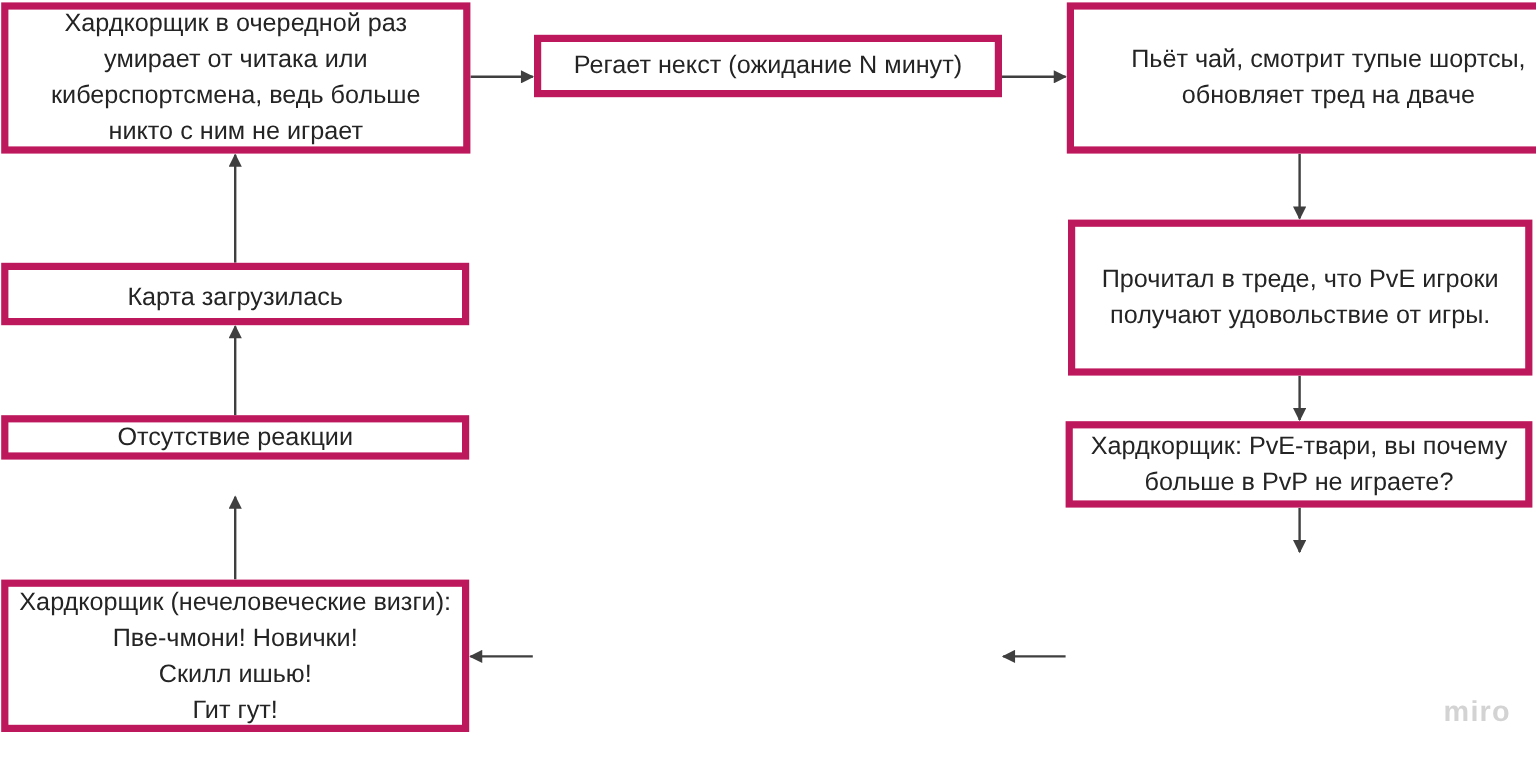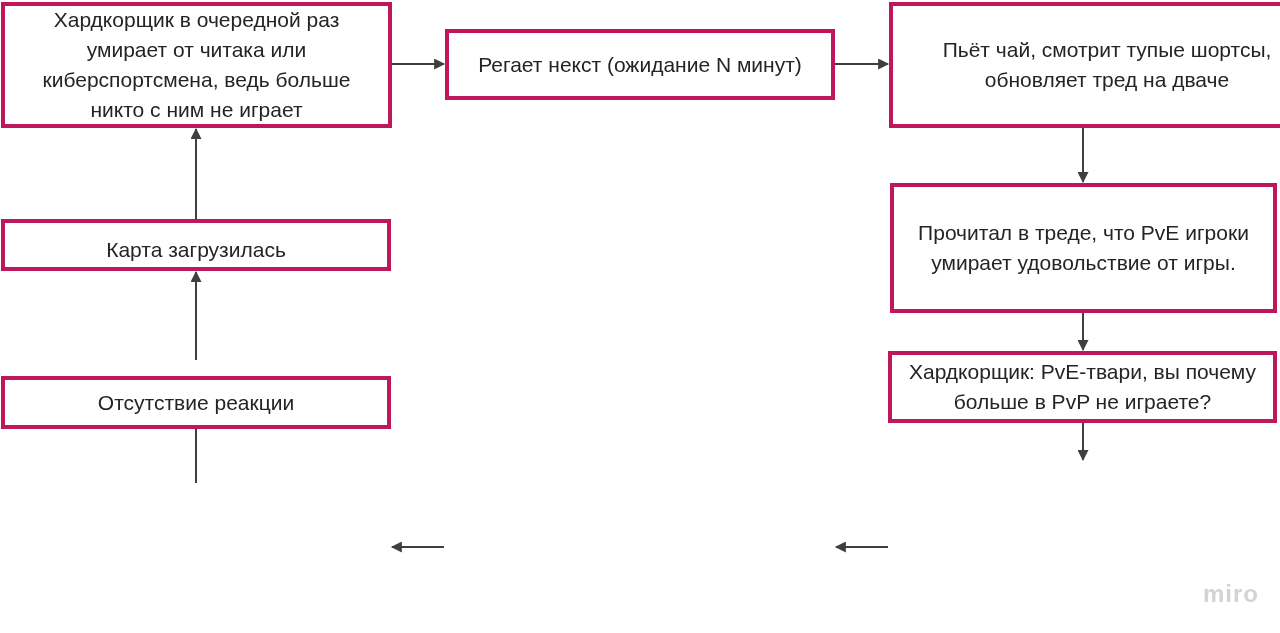--- a/index.html
+++ b/index.html
@@ -8,21 +8,21 @@
     width: 1280px;
     height: 633px;
     background: #ffffff;
     font-family: "Liberation Sans", "DejaVu Sans", sans-serif;
     color: #242424;
     overflow: hidden;
   }
   .node {
     position: absolute;
     box-sizing: border-box;
-    border: 4px solid #be185d;
+    border: 6px solid #be185d;
     background: #ffffff;
     display: flex;
     align-items: center;
     justify-content: center;
     text-align: center;
     font-size: 21px;
     line-height: 30px;
     padding: 2px 8px;
   }
   .node .txt { white-space: pre-line; }
@@ -40,28 +40,28 @@
     top: 580px;
     font-size: 24px;
     font-weight: bold;
     letter-spacing: 1px;
     color: rgba(175,175,175,0.55);
     user-select: none;
   }
 
   
   #n-hardcore-dies   { left: 1px;   top: 2px;   width: 391px; height: 126px; }
-  #n-reg-next        { left: 445px; top: 29px;  width: 390px; height: 71px; justify-content: center;  }
+  #n-reg-next        { left: 445px; top: 29px;  width: 390px; height: 52px; justify-content: center;  }
   #n-drinks-tea      { left: 889px; top: 2px;   width: 436px; height: 126px; }
   #n-read-thread     { left: 890px; top: 183px; width: 387px; height: 130px; }
   #n-pve-question    { left: 888px; top: 351px; width: 389px; height: 72px;  }
   #n-pve-players     { left: 888px; top: 461px; width: 389px; height: 170px; }
   #n-game-found      { left: 444px; top: 512px; width: 391px; height: 69px;  }
   #n-hardcore-screams{ left: 1px;   top: 483px; width: 390px; height: 127px; }
-  #n-no-reaction     { left: 1px;   top: 376px; width: 390px; height: 53px;  }
+  #n-no-reaction     { left: 1px;   top: 346px; width: 390px; height: 37px;  }
   #n-map-loaded      { left: 1px;   top: 219px; width: 390px; height: 52px; align-items: flex-end;  }
 </style>
 </head>
 <body>
 
 <div id="canvas">
 
   <svg id="arrows">
     <defs>
       <marker id="ah" viewBox="0 0 10 10" refX="9" refY="5" markerWidth="13" markerHeight="11" markerUnits="userSpaceOnUse" orient="auto">
@@ -86,29 +86,35 @@
 
   <div class="node" id="n-reg-next">
     <span class="txt">Регает некст (ожидание N минут)</span>
   </div>
 
   <div class="node" id="n-drinks-tea">
     <span class="txt">Пьёт чай, смотрит тупые шортсы, обновляет тред на дваче</span>
   </div>
 
   <div class="node" id="n-read-thread">
-    <span class="txt">Прочитал в треде, что PvE игроки умирает удовольствие от игры.</span>
+    <span class="txt">Прочитал в треде, что PvE игроки получают удовольствие от игры.</span>
   </div>
 
   <div class="node" id="n-pve-question">
     <span class="txt">Хардкорщик: PvE-твари, вы почему больше в PvP не играете?</span>
   </div>
 
 
 
+  <div class="node" id="n-hardcore-screams">
+    <span class="txt">Хардкорщик (нечеловеческие визги):
+Пве-чмони! Новички!
+Скилл ишью!
+Гит гут!</span>
+  </div>
 
   <div class="node" id="n-no-reaction">
     <span class="txt">Отсутствие реакции</span>
   </div>
 
   <div class="node" id="n-map-loaded">
     <span class="txt">Карта загрузилась</span>
   </div>
 
   <div class="watermark">miro</div>

